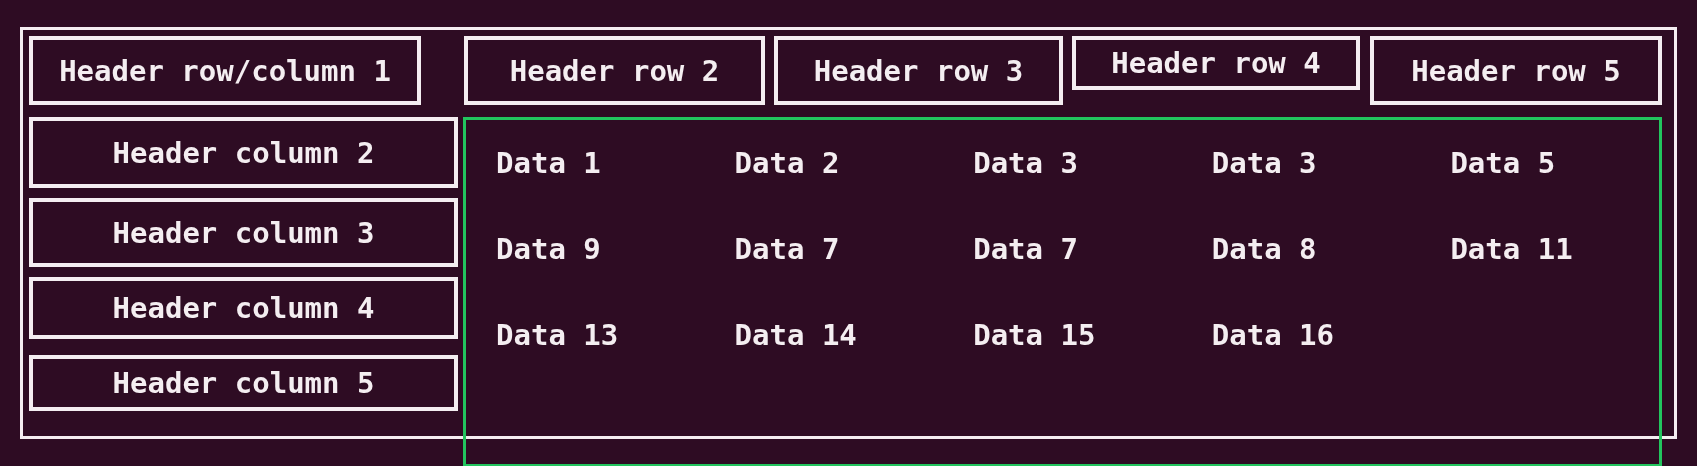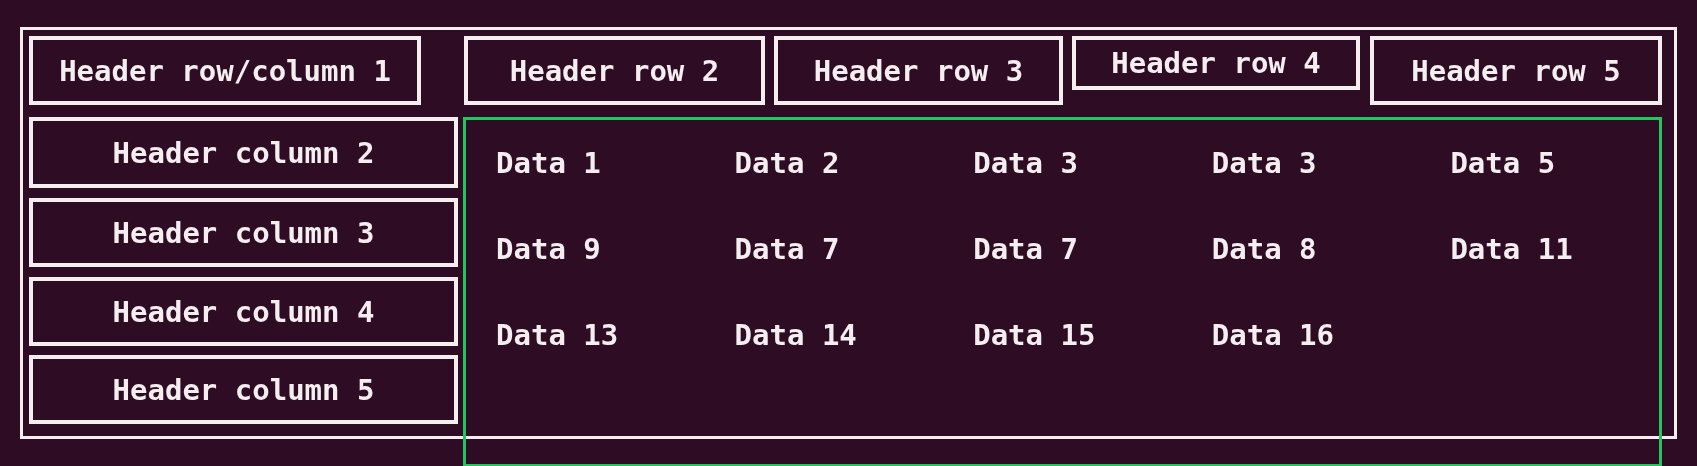--- a/index.html
+++ b/index.html
@@ -42,22 +42,22 @@
   
   .corner   { left: 6px;    top: 6px; width: 392px; height: 69px; }
   .colhdr-0 { left: 441px;  top: 6px; width: 301px; height: 69px; }
   .colhdr-1 { left: 751px;  top: 6px; width: 289px; height: 69px; }
   .colhdr-2 { left: 1049px; top: 6px; width: 288px; height: 54px; }
   .colhdr-3 { left: 1347px; top: 6px; width: 292px; height: 69px; }
   
   .rowhdr   { left: 6px; width: 429px; }
   .rowhdr-0 { top: 87px;  height: 71px; }
   .rowhdr-1 { top: 168px; height: 69px; }
-  .rowhdr-2 { top: 247px; height: 69px; }
-  .rowhdr-3 { top: 325px; height: 69px; text-align: right; }
+  .rowhdr-2 { top: 247px; height: 62px; }
+  .rowhdr-3 { top: 325px; height: 56px; text-align: right; }
   
   .panel {
     position: absolute;
     left: 440px;
     top: 87px;
     width: 1199px;
     height: 350px;
     border: 3px solid #22c55e;
     box-sizing: border-box;
     display: grid;

